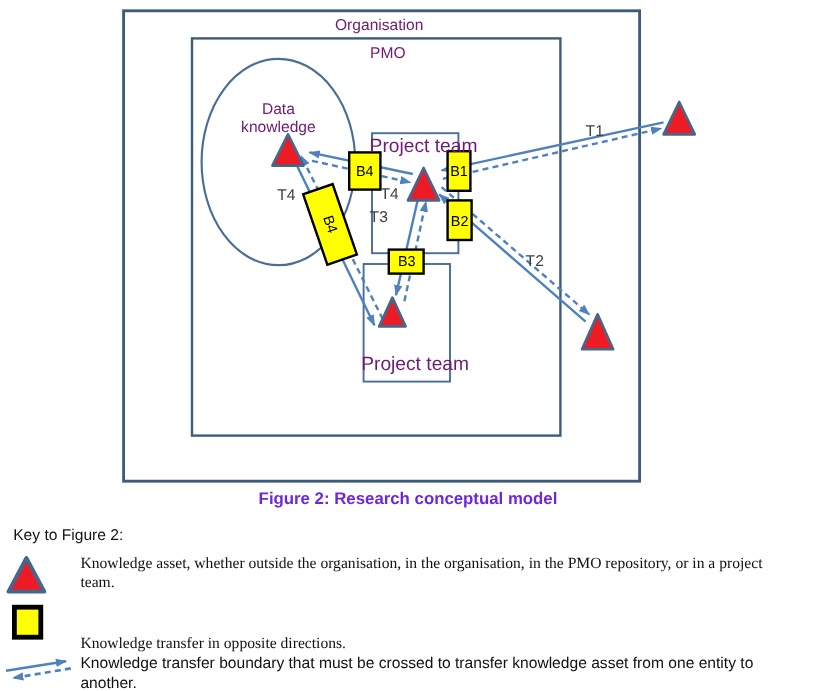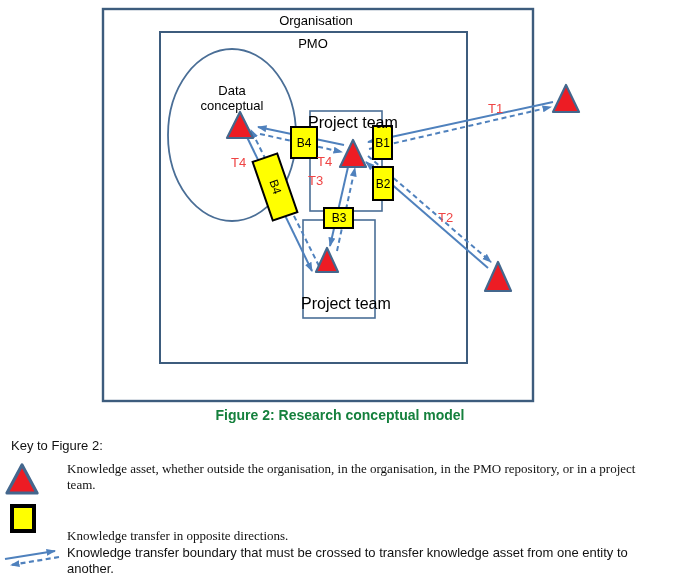--- a/index.html
+++ b/index.html
@@ -1,31 +1,31 @@
 <!DOCTYPE html>
 <html><head>
 <meta charset="utf-8">
 <style>
   html,body{margin:0;padding:0;background:#ffffff;}
   body{width:680px;height:576px;position:relative;overflow:hidden;
        font-family:"Liberation Sans",sans-serif;color:#111;}
   .diagram{position:absolute;left:0;top:0;width:680px;height:431px;}
   .diagram svg{position:absolute;left:0;top:0;}
   .lbl{position:absolute;white-space:nowrap;}
-  .red{color:#000000;}
+  .red{color:#701a75;}
   .c13{font-size:13px;}
   .c12{font-size:16px;}
   .center{text-align:center;white-space:normal;}
   .blabel{position:absolute;display:flex;align-items:center;justify-content:center;
           font-size:12px;color:#000;}
-  .tlabel{position:absolute;font-size:13px;color:#ef4444;}
+  .tlabel{position:absolute;font-size:13px;color:#404040;}
   #b4r-label{transform:rotate(-19deg);}
   #b4r-label span{display:inline-block;transform:rotate(90deg);}
   .caption{position:absolute;left:0;top:407px;width:680px;text-align:center;
-           font-weight:bold;font-size:14px;color:#15803d;}
+           font-weight:bold;font-size:14px;color:#6d28d9;}
   .key-heading{position:absolute;left:11px;top:438px;font-size:13px;
                }
   .key-text{position:absolute;left:67px;width:590px;font-size:13px;
             line-height:15.5px;white-space:normal;}
   #key-text-0{top:461px;font-family:Liberation Serif, serif;}
   #key-text-1{top:500px;margin-top:45px;}
   #key-text-2{top:528px;font-family:Liberation Serif, serif;}
   .tri-icon{position:absolute;left:5px;top:463px;}
   .box-icon{position:absolute;left:10px;top:504px;width:18px;height:21px;
             background:#ffff00;border:4px solid #000;}
@@ -77,22 +77,22 @@
     <g fill="#ed1c24" stroke="#44678d" stroke-width="2.2" stroke-linejoin="round">
       <path d="M240,112 L253,138 L227,138 Z"></path>
       <path d="M353,140 L366,167 L340,167 Z"></path>
       <path d="M327,248 L338,272 L316,272 Z"></path>
       <path d="M498,262 L511,291 L485,291 Z"></path>
       <path d="M566,85 L579,112 L553,112 Z"></path>
     </g>
   </svg>
 
   <div class="lbl red c13" style="left:261px;top:13px;width:110px;text-align:center;">Organisation</div>
-  <div class="lbl red c13" style="left:288px;top:36px;width:50px;text-align:center;">PMO</div>
-  <div class="lbl red c13 center" style="left:193px;top:84px;width:78px;line-height:14.5px;">Data conceptual</div>
+  <div class="lbl red c13" style="left:288px;top:36px;width:50px;text-align:right;">PMO</div>
+  <div class="lbl red c13 center" style="left:193px;top:84px;width:78px;line-height:14.5px;">Data knowledge</div>
   <div class="lbl red c12" style="left:308px;top:114px;width:76px;text-align:center;">Project team</div>
   <div class="lbl red c12" style="left:301px;top:295px;width:76px;text-align:center;">Project team</div>
 
   <div class="blabel" style="left:291px;top:127px;width:26px;height:31px;">B4</div>
   <div class="blabel" style="left:373px;top:126px;width:19px;height:33px;">B1</div>
   <div class="blabel" style="left:373px;top:167px;width:20px;height:33px;border-radius:10px;">B2</div>
   <div class="blabel" style="left:324px;top:208px;width:30px;height:20px;">B3</div>
   <div class="blabel" id="b4r-label" style="left:262px;top:156px;width:26px;height:62px;">
       <span>B4</span>
     </div>

